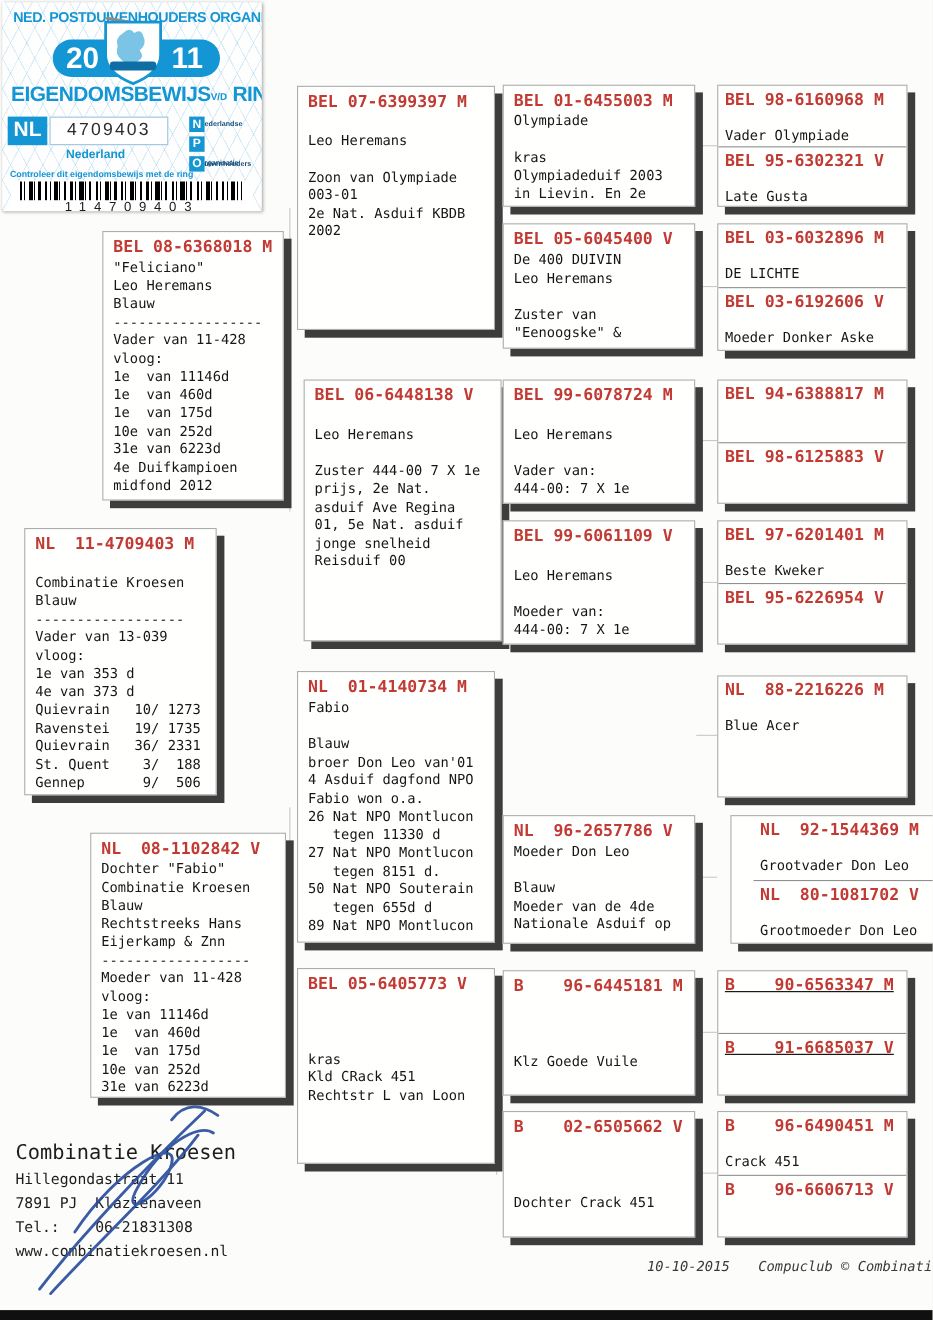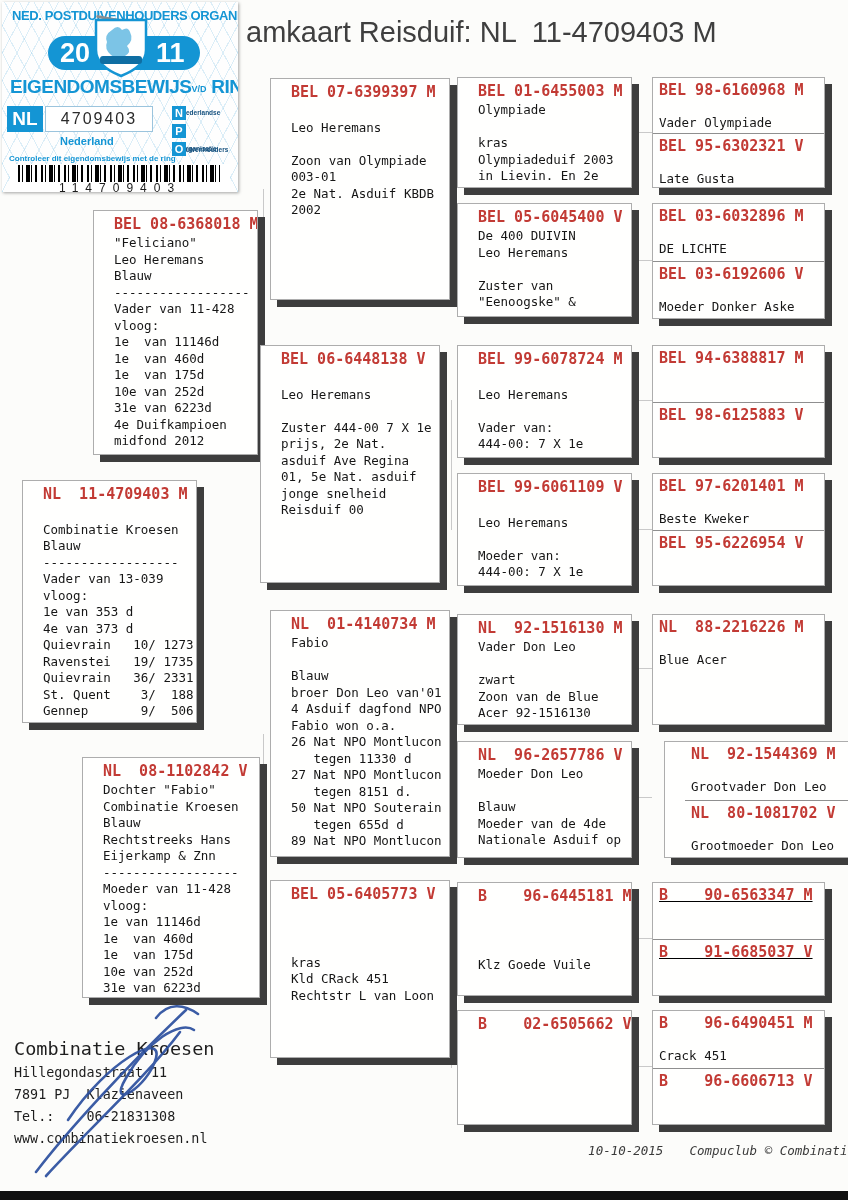--- a/index.html
+++ b/index.html
@@ -4,21 +4,21 @@
 <style>
   html,body{margin:0;padding:0;}
   body{width:848px;height:1200px;position:relative;background:#e9e9e7;font-family:"DejaVu Sans Mono",monospace;}
   .page{position:absolute;left:0;top:0;width:848px;height:1200px;background:#fcfcfa;overflow:hidden;}
 
   .title{position:absolute;left:246px;top:16px;font-family:"Liberation Sans",sans-serif;
          font-size:29px;color:#3f3f3f;white-space:pre;}
 
   
   .pbox{position:absolute;background:#fffffe;border:1px solid #adadad;
-        box-shadow:7px 7px 0 #3d3d3d;box-sizing:border-box;padding:4px 20px;overflow:hidden;}
+        box-shadow:7px 7px 0 #3d3d3d;box-sizing:border-box;padding:4px 9px;overflow:hidden;}
   .ring{font:bold 15px/18px "DejaVu Sans Mono",monospace;color:#c23a34;white-space:pre;}
   .pbody{font:12.5px/16.5px "DejaVu Sans Mono",monospace;color:#161616;white-space:pre;margin-top:2px;}
   .g4{padding:0;}
   .g4 .sect{height:50%;padding:3px 6px;box-sizing:border-box;overflow:hidden;}
   .g4 .sect.b{border-top:1px solid #8f8f8f;}
   .g4 .pbody{margin-top:16px;}
 
   
   .cl{position:absolute;background:#c9c9c9;}
 
@@ -63,21 +63,20 @@
   .footer{position:absolute;left:558px;top:1128px;font-style:italic;font-size:12.5px;color:#3a3a3a;white-space:pre;}
   .footer span{margin-right:26px;}
   .bottom-strip{position:absolute;left:0;top:1191px;width:848px;height:9px;background:#101010;}
   .signature{position:absolute;left:8px;top:980px;pointer-events:none;}
 </style>
 </head>
 <body>
 
 <div class="page">
 
-  <div class="title">amkaart Reisduif: NL  11-4709403 M</div>
 
   <div class="cl" style="left:263px;top:189px;width:1px;height:276px;"></div>
   <div class="cl" style="left:257px;top:331px;width:7px;height:1px;"></div>
   <div class="cl" style="left:263px;top:734px;width:1px;height:236px;"></div>
   <div class="cl" style="left:259px;top:876px;width:5px;height:1px;"></div>
   <div class="cl" style="left:451px;top:133px;width:1px;height:128px;"></div>
   <div class="cl" style="left:451px;top:400px;width:1px;height:130px;"></div>
   <div class="cl" style="left:451px;top:668px;width:1px;height:130px;"></div>
   <div class="cl" style="left:451px;top:938px;width:1px;height:130px;"></div>
   <div class="cl" style="left:633px;top:132px;width:19px;height:1px;"></div>
@@ -141,21 +140,21 @@
   <div class="pbox" style="left:270px;top:78px;width:180px;height:222px;">
     <div class="ring">BEL 07-6399397 M</div>
     <div class="pbody">
 Leo Heremans
 
 Zoon van Olympiade
 003-01
 2e Nat. Asduif KBDB
 2002</div>
   </div>
-  <div class="pbox" style="left:260px;top:345px;width:180px;height:238px;">
+  <div class="pbox" style="left:276px;top:345px;width:180px;height:238px;">
     <div class="ring">BEL 06-6448138 V</div>
     <div class="pbody">
 Leo Heremans
 
 Zuster 444-00 7 X 1e
 prijs, 2e Nat.
 asduif Ave Regina
 01, 5e Nat. asduif
 jonge snelheid
 Reisduif 00</div>
@@ -211,45 +210,41 @@
 444-00: 7 X 1e</div>
   </div>
   <div class="pbox" style="left:457px;top:473px;width:175px;height:113px;">
     <div class="ring">BEL 99-6061109 V</div>
     <div class="pbody">
 Leo Heremans
 
 Moeder van:
 444-00: 7 X 1e</div>
   </div>
-  <div class="pbox" style="left:457px;top:614px;width:175px;height:111px;">
-    <div class="ring">NL  92-1516130 M</div>
-    <div class="pbody">Vader Don Leo
-
-zwart
-Zoon van de Blue
-Acer 92-1516130</div>
-  </div>
   <div class="pbox" style="left:457px;top:741px;width:175px;height:117px;">
     <div class="ring">NL  96-2657786 V</div>
     <div class="pbody">Moeder Don Leo
 
 Blauw
 Moeder van de 4de
 Nationale Asduif op</div>
   </div>
   <div class="pbox" style="left:457px;top:882px;width:175px;height:114px;">
     <div class="ring">B    96-6445181 M</div>
     <div class="pbody">
 
 
 Klz Goede Vuile</div>
   </div>
   <div class="pbox" style="left:457px;top:1010px;width:175px;height:115px;">
     <div class="ring">B    02-6505662 V</div>
+    <div class="pbody">
+
+
+Dochter Crack 451</div>
   </div>
 
   <div class="pbox g4" style="left:652px;top:77px;width:173px;height:111px;">
     <div class="sect">
         <div class="ring">BEL 98-6160968 M</div>
       <div class="pbody">Vader Olympiade</div>
       </div>
     <div class="sect b">
         <div class="ring">BEL 95-6302321 V</div>
       <div class="pbody">Late Gusta</div>

